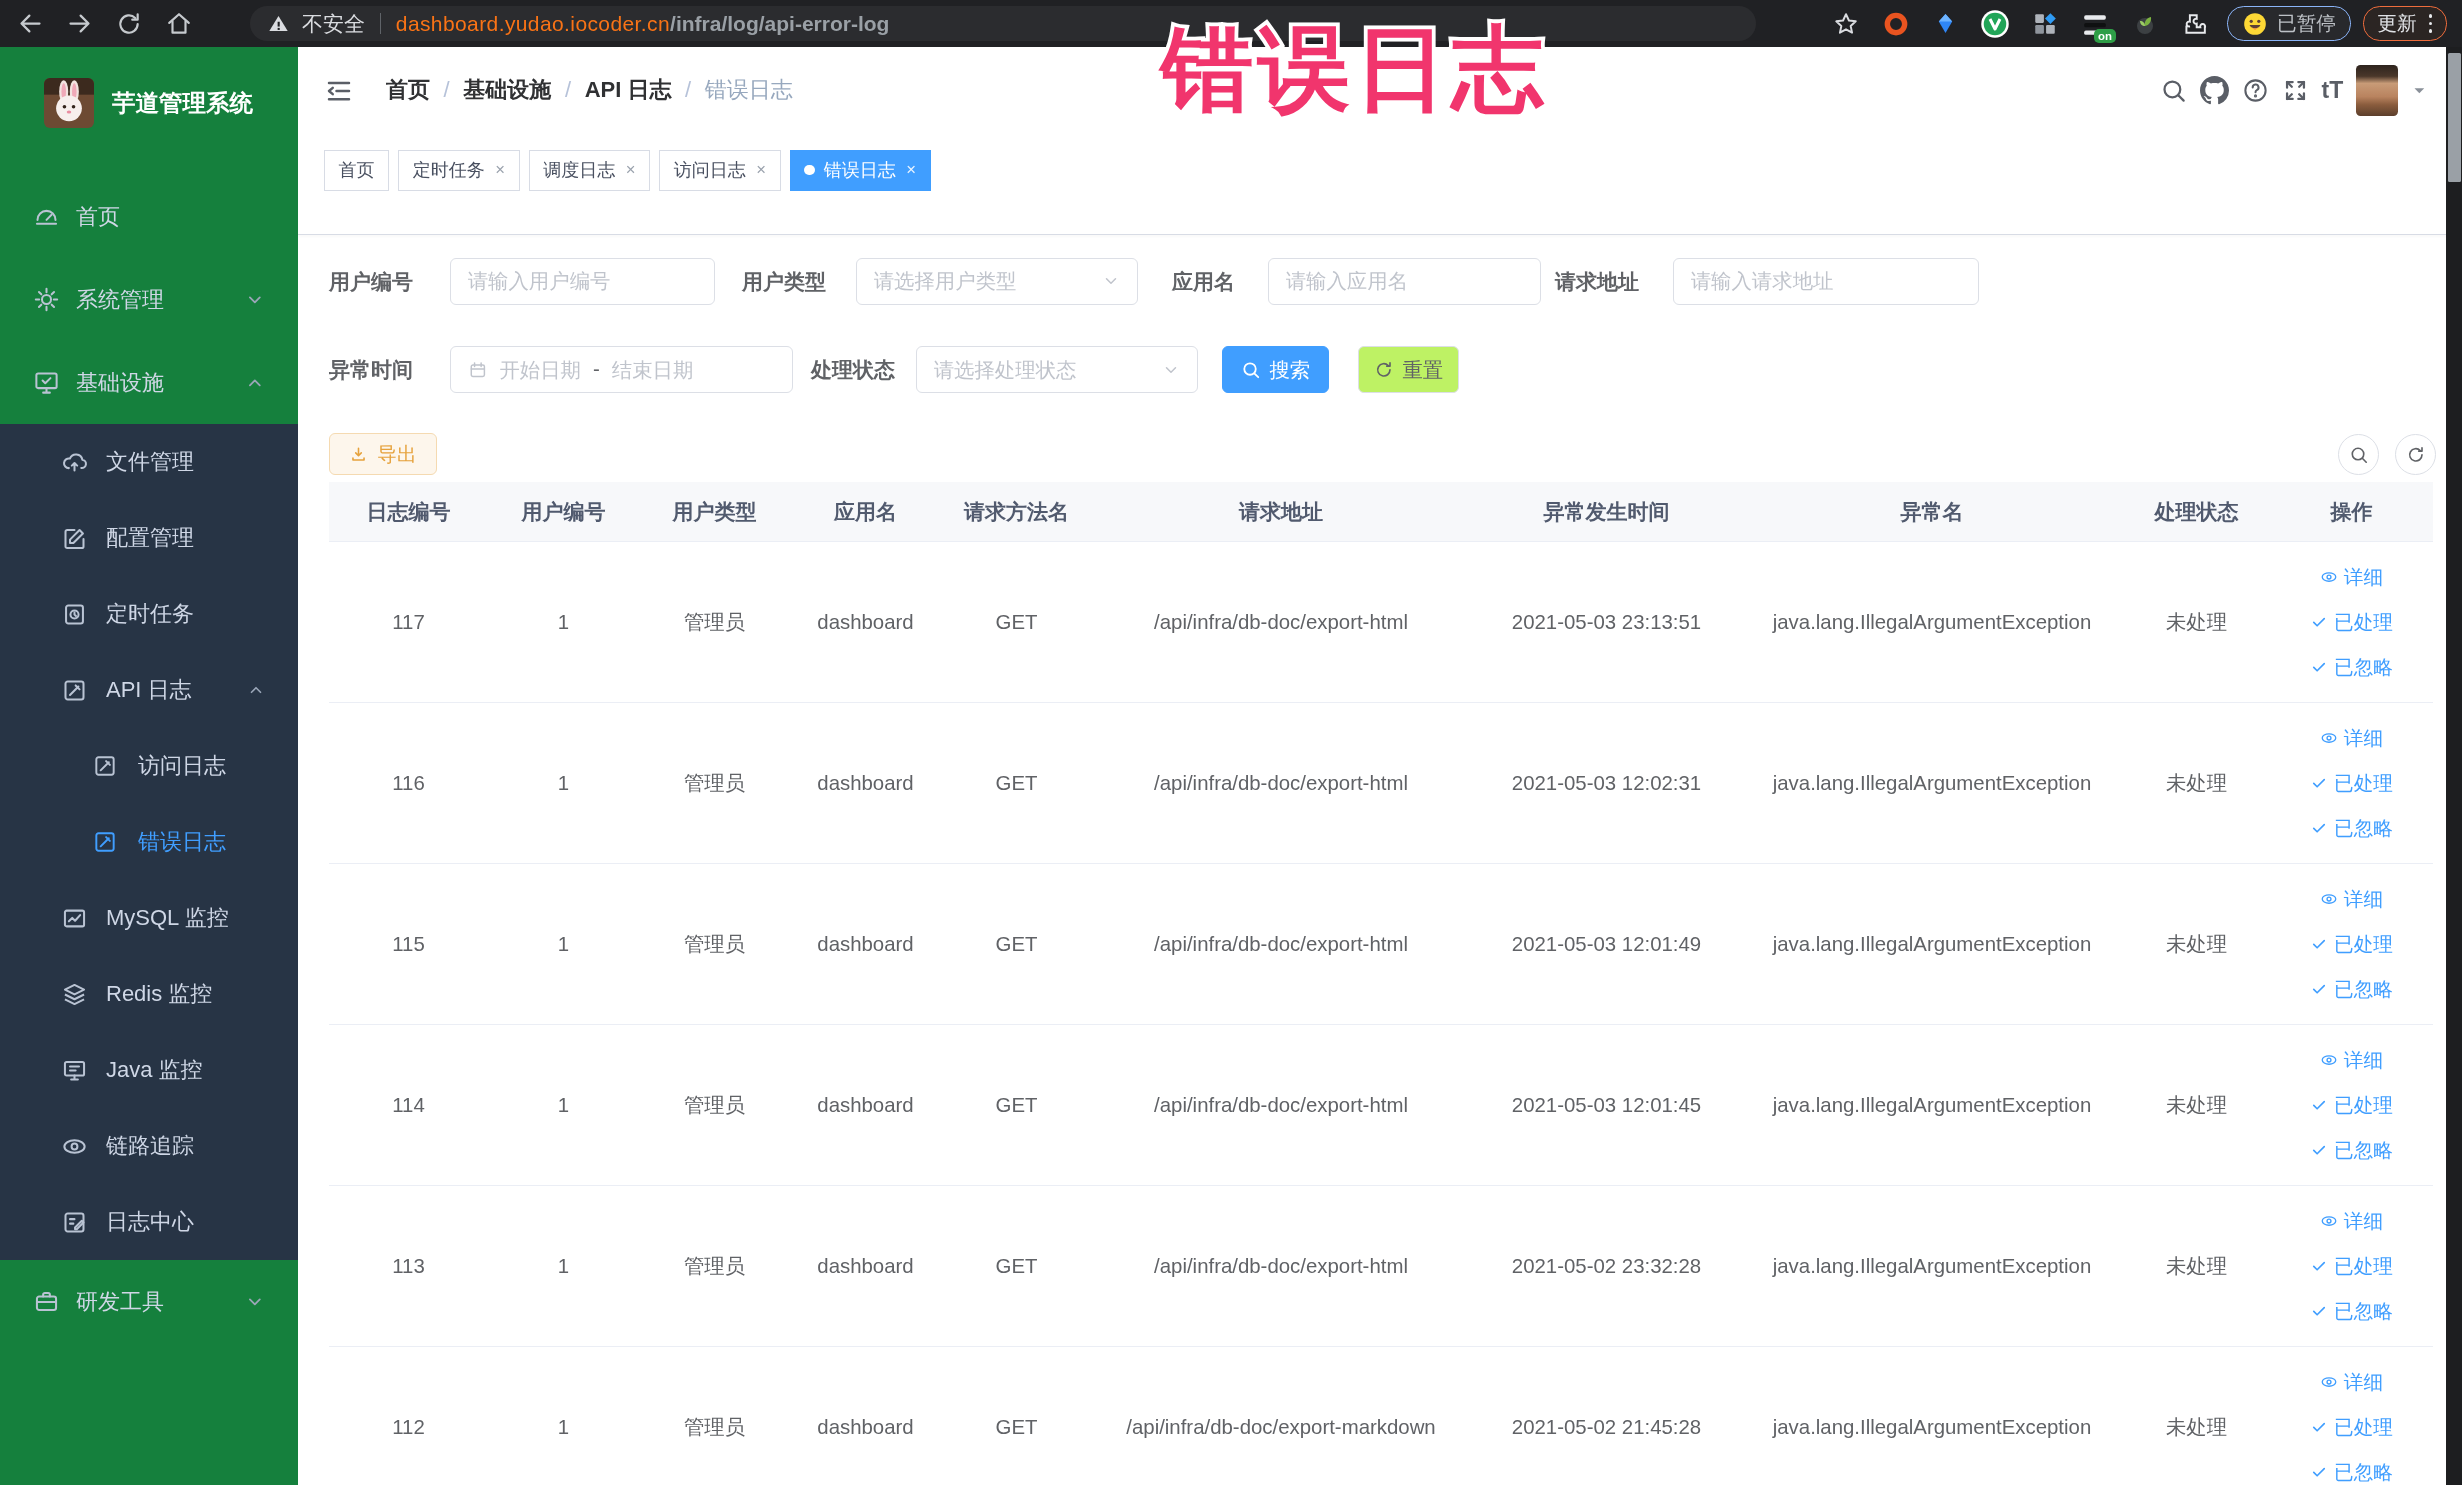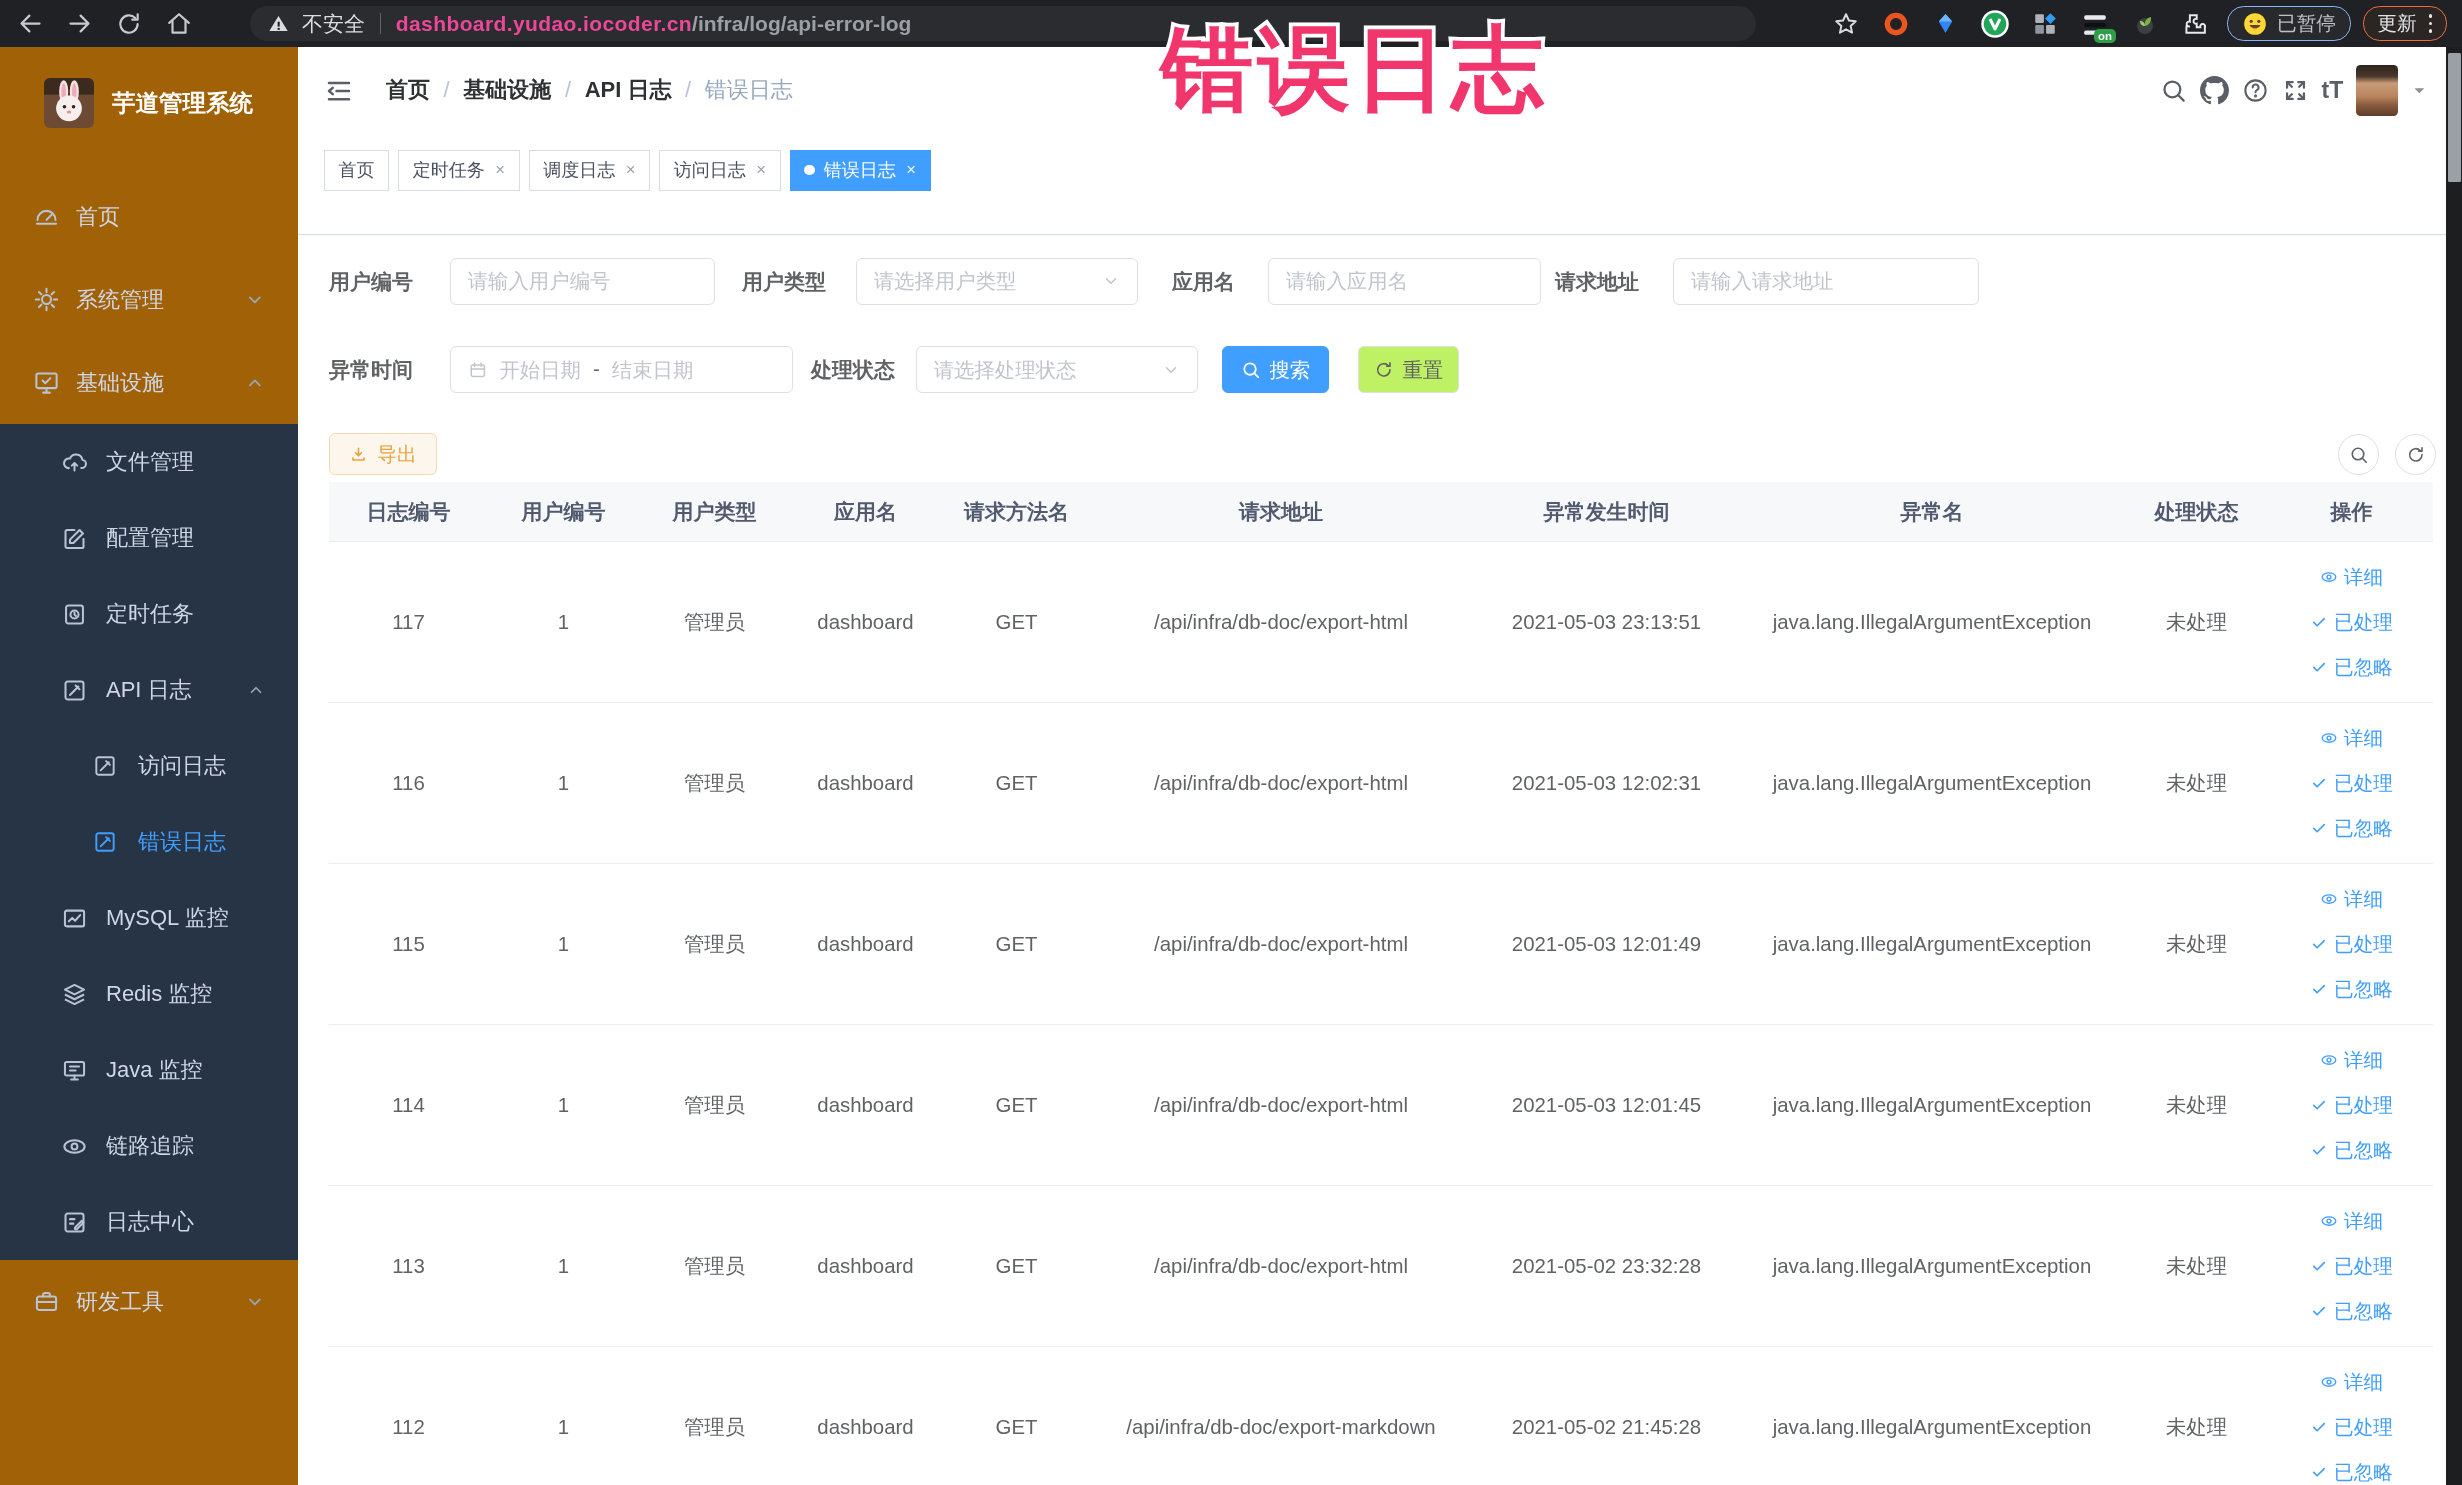--- a/index.html
+++ b/index.html
@@ -7,37 +7,37 @@
   .app{position:relative;width:2462px;height:1486px;overflow:hidden;}
   svg{display:block;}
   .i{display:inline-flex;align-items:center;justify-content:center;flex:none;}
 
   
   .chrome{position:absolute;left:0;top:0;width:2462px;height:47px;background:#202124;display:flex;align-items:center;z-index:5;}
   .chrome .navbtn{width:39px;height:39px;margin-left:10.6px;color:#c6cace;display:flex;align-items:center;justify-content:center;border-radius:50%;}
   .omnibox{position:absolute;left:250px;top:6px;width:1506px;height:35px;border-radius:17.4px;background:#2b2c2f;display:flex;align-items:center;color:#e8eaed;font-size:21px;}
   .omni-warn{display:flex;align-items:center;gap:13px;margin-left:18px;color:#dadce0;}
   .omni-sep{width:0.8px;height:21px;background:#5f6368;margin:0 15px;}
-  .url-domain{color:#ec4899;font-weight:bold;letter-spacing:0.4px;}
+  .url-domain{color:#f97316;font-weight:normal;letter-spacing:0.4px;}
   .url-path{color:#9aa0a6;font-weight:bold;}
   .ext-row{position:absolute;right:0;top:0;height:47px;display:flex;align-items:center;}
   .ext{width:33px;height:33px;display:flex;align-items:center;justify-content:center;margin-right:16.7px;position:relative;}
   .badge-on{position:absolute;right:-4.5px;bottom:-3px;background:#2e9e47;color:#fff;font-size:11.4px;border-radius:5px;padding:0.8px 3.8px;font-weight:bold;}
   .pill{height:33px;border-radius:16.7px;display:flex;align-items:center;padding:0 13.6px;margin-right:12px;font-size:19.7px;}
   .pill.paused{border:1.5px solid #8ab4f8;color:#bdc1c6;gap:9px;background:#28292c;}
   .pill.update{border:1.5px solid #ee6c3c;color:#dfe1e5;gap:12px;background:#2b2523;}
   .dots{display:flex;flex-direction:column;gap:3.8px;}
   .dots b{width:3.8px;height:3.8px;border-radius:50%;background:#e8eaed;}
 
   
   .scrollbar{position:absolute;right:0;top:47px;width:16px;height:1439px;background:#1d1e20;z-index:6;}
   .scrollbar .thumb{position:absolute;left:1.5px;top:6px;width:13px;height:129px;background:#9aa0a6;border-radius:1.5px;}
 
   
-  .sidebar{position:absolute;left:0;top:47px;width:298px;height:1439px;background:#a16207;color:#cfd7e6;z-index:2;}
+  .sidebar{position:absolute;left:0;top:47px;width:298px;height:1439px;background:#15803d;color:#cfd7e6;z-index:2;}
   .logo-row{display:flex;align-items:center;gap:18px;padding:19.7px 0 0 44px;height:73px;}
   .logo-img{width:50px;height:50px;border-radius:6px;overflow:hidden;flex:none;}
   .logo-title{color:#fff;font-size:23.5px;font-weight:bold;}
   .menu{position:absolute;left:0;top:128px;width:298px;}
   .mi{position:relative;height:83px;display:flex;align-items:center;font-size:22px;cursor:pointer;}
   .mi .ic{position:absolute;left:33px;color:#b9c3d3;}
   .mi .lb{position:absolute;left:76px;white-space:nowrap;}
   .mi .ch{position:absolute;right:33px;color:#9aa6b8;}
   .sub{background:#273445;}
   .sub .mi{height:76px;}

